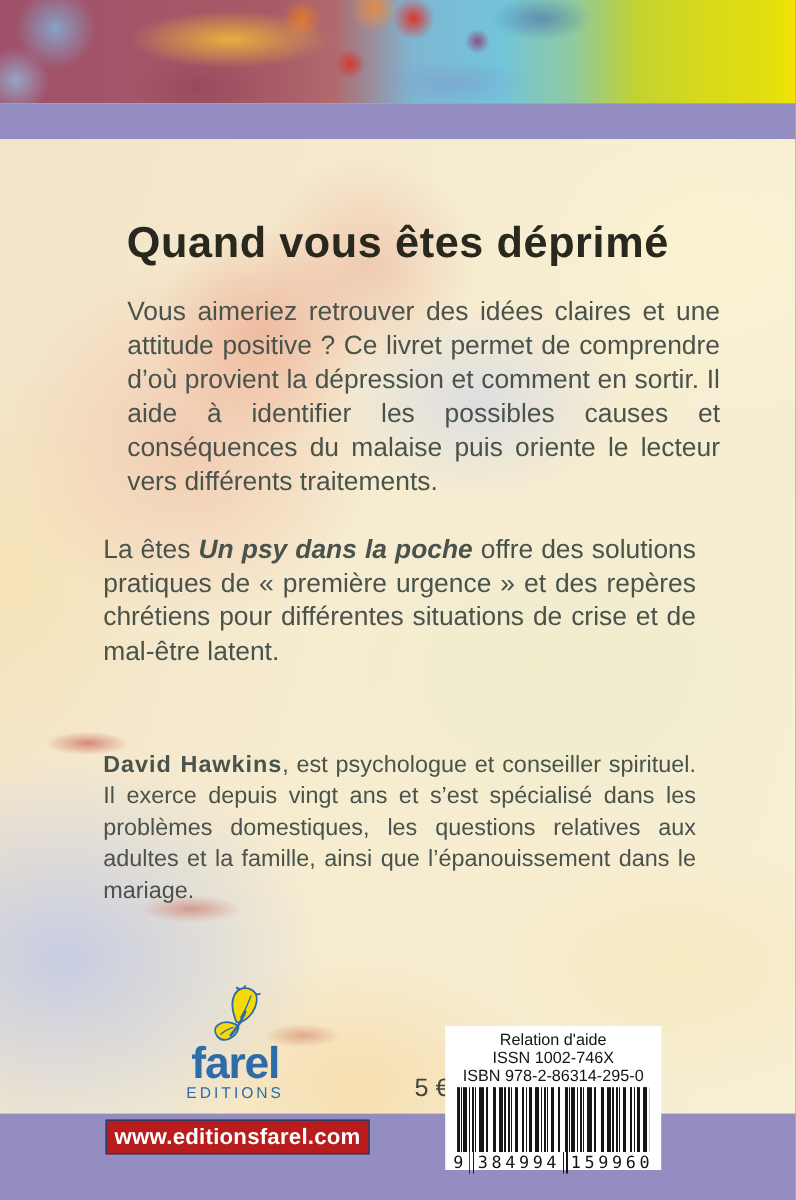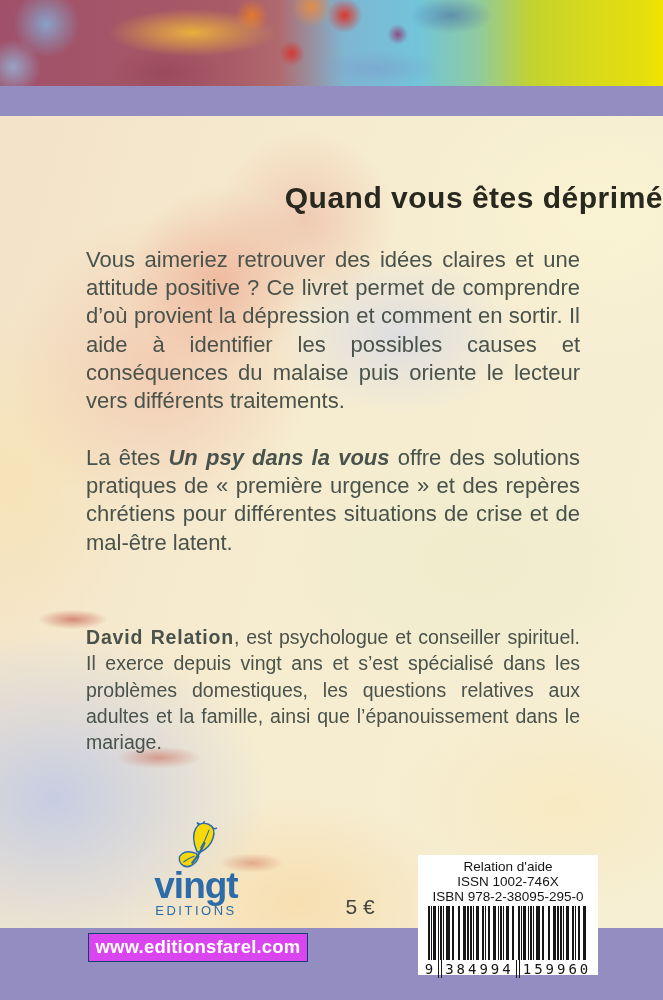--- a/index.html
+++ b/index.html
@@ -42,111 +42,111 @@
       radial-gradient(ellipse 240px 190px at 90% 12%, rgba(250,243,210,.95), transparent 75%),
       radial-gradient(ellipse 170px 240px at 2% 45%, rgba(246,226,180,.85), transparent 72%),
       radial-gradient(ellipse 300px 230px at 8% 84%, rgba(196,203,227,.95), transparent 72%),
       radial-gradient(ellipse 230px 150px at 45% 97%, rgba(247,220,170,.85), transparent 72%),
       radial-gradient(ellipse 260px 170px at 72% 55%, rgba(232,236,200,.6), transparent 72%),
       radial-gradient(ellipse 240px 150px at 85% 85%, rgba(248,233,190,.8), transparent 72%),
       linear-gradient(105deg,#f3e3c8 0%,#f6ecd0 45%,#f6efd4 100%);
   }
   
   .title{
-    position:absolute;left:0;top:181px;width:663px;margin:0;text-align:right;
-    font-size:30px;font-weight:bold;color:#29281f;letter-spacing:.5px;
+    position:absolute;left:0;top:181px;width:663px;margin:0;text-align:center;
+    font-size:36px;font-weight:bold;color:#29281f;letter-spacing:.5px;
   }
   .para{
     position:absolute;left:86px;width:494px;margin:0;text-align:justify;
     color:#49524b;
   }
-  .p1{top:246px;font-size:22px;line-height:28.2px;}
+  .p1{top:246px;font-size:22px;line-height:28.2px;margin-left:20px;}
   .p2{top:444px;font-size:22px;line-height:28.2px;}
   .p3{top:624px;font-size:19.5px;line-height:26.3px;}
   .serie{font-weight:bold;font-style:italic;}
   .author{font-weight:bold;letter-spacing:.8px;}
   
   .logo{position:absolute;left:136px;top:816px;width:120px;text-align:center;color:#2d6ba9;}
   .logo svg{display:block;margin:0 auto;}
   .logo-name{font-size:37px;font-weight:bold;line-height:32px;margin-top:-4px;letter-spacing:-1px;}
   .logo-sub{font-size:13px;letter-spacing:2.5px;margin-top:1px;}
   
   .price{position:absolute;left:330px;top:895px;width:60px;text-align:center;
     font-size:21px;color:#45453f;}
   
   .barcode-box{
-    position:absolute;left:418px;top:855px;width:180px;height:120px;background:#fff;
+    position:absolute;left:371px;top:855px;width:180px;height:120px;background:#fff;
     z-index:5;box-sizing:border-box;padding-top:4px;text-align:center;color:#141414;
   }
   .bc-line{font-size:13.5px;line-height:15px;white-space:nowrap;}
   .bars{
     margin:2px 10px 0;height:54px;background-color:#fff;
     background-image:
       repeating-linear-gradient(90deg,#161616 0 2px,transparent 2px 6px),
       repeating-linear-gradient(90deg,#161616 0 1px,transparent 1px 5px),
       repeating-linear-gradient(90deg,transparent 0 3px,#161616 3px 4px,transparent 4px 9px);
   }
   .digits{
     display:flex;justify-content:center;align-items:stretch;height:18px;margin-top:0;
     font-family:"DejaVu Sans Mono",monospace;font-size:14px;line-height:18px;color:#141414;
   }
   .digits span{letter-spacing:3px;padding:0 2px;}
   .guard{width:5px;background:repeating-linear-gradient(90deg,#161616 0 1px,transparent 1px 3px);}
   
   .website{
     position:absolute;left:88px;top:933px;width:220px;height:29px;z-index:6;
-    background:#d946ef;border:1px solid #11406f;box-sizing:border-box;
+    background:#b91c1c;border:1px solid #11406f;box-sizing:border-box;
     color:#fff;font-weight:bold;font-size:18.5px;line-height:26px;text-align:center;
     letter-spacing:.2px;
   }
 </style>
 </head>
 <body>
 
 <div class="cover">
 
   <div class="art-strip"></div>
   <div class="band band-top"></div>
   <div class="pastel"></div>
 
   <h1 class="title">Quand vous êtes déprimé</h1>
 
   <p class="para p1">Vous aimeriez retrouver des idées claires et une attitude positive ? Ce livret permet de comprendre d’où provient la dépression et comment en sortir. Il aide à identifier les possibles causes et conséquences du malaise puis oriente le lecteur vers différents traitements.</p>
 
-  <p class="para p2"><span>La êtes </span><span class="serie">Un psy dans la vous</span><span> offre des solutions pratiques de « première urgence » et des repères chrétiens pour différentes situations de crise et de mal-être latent.</span></p>
+  <p class="para p2"><span>La êtes </span><span class="serie">Un psy dans la poche</span><span> offre des solutions pratiques de « première urgence » et des repères chrétiens pour différentes situations de crise et de mal-être latent.</span></p>
 
-  <p class="para p3"><span class="author">David Relation</span><span>, est psychologue et conseiller spirituel. Il exerce depuis vingt ans et s’est spécialisé dans les problèmes domestiques, les questions relatives aux adultes et la famille, ainsi que l’épanouissement dans le mariage.</span></p>
+  <p class="para p3"><span class="author">David Hawkins</span><span>, est psychologue et conseiller spirituel. Il exerce depuis vingt ans et s’est spécialisé dans les problèmes domestiques, les questions relatives aux adultes et la famille, ainsi que l’épanouissement dans le mariage.</span></p>
 
   <div class="logo">
     <span>
       <svg width="56" height="58" viewBox="0 0 60 62">
 
         <path d="M36 24 Q37 12 31 7 Q36 11 39 6" fill="none" stroke="#2d6ba9" stroke-width="1.6" stroke-linecap="round"></path>
         <path d="M40 26 Q47 18 46 10 Q49 15 52 13" fill="none" stroke="#2d6ba9" stroke-width="1.6" stroke-linecap="round"></path>
 
         <path d="M31 38 C22 16 32 4 44 9 C54 14 49 32 34 39 Z" fill="#f7d908" stroke="#2d6ba9" stroke-width="1.6"></path>
 
         <path d="M30 40 C17 35 8 43 14 51 C20 58 31 52 33 43 Z" fill="#f7d908" stroke="#2d6ba9" stroke-width="1.6"></path>
 
         <path d="M26 50 Q31 44 34 39 Q37 34 39 29" fill="none" stroke="#2d6ba9" stroke-width="2.4" stroke-linecap="round"></path>
 
         <path d="M35 34 Q40 26 44 15" fill="none" stroke="#2d6ba9" stroke-width="1.2" stroke-linecap="round"></path>
         <path d="M28 43 Q22 45 17 49" fill="none" stroke="#2d6ba9" stroke-width="1.2" stroke-linecap="round"></path>
       </svg>
     </span>
-    <div class="logo-name">vingt</div>
+    <div class="logo-name">farel</div>
     <div class="logo-sub">EDITIONS</div>
   </div>
 
   <div class="price">5 €</div>
 
   <div class="barcode-box">
     <div class="bc-line">Relation d'aide</div>
     <div class="bc-line">ISSN 1002-746X</div>
-    <div class="bc-line">ISBN 978-2-38095-295-0</div>
+    <div class="bc-line">ISBN 978-2-86314-295-0</div>
     <div class="bars"></div>
     <div class="digits">
       <span>9</span>
       <div class="guard"></div>
       <span>384994</span>
       <div class="guard"></div>
       <span>159960</span>
     </div>
   </div>
 

